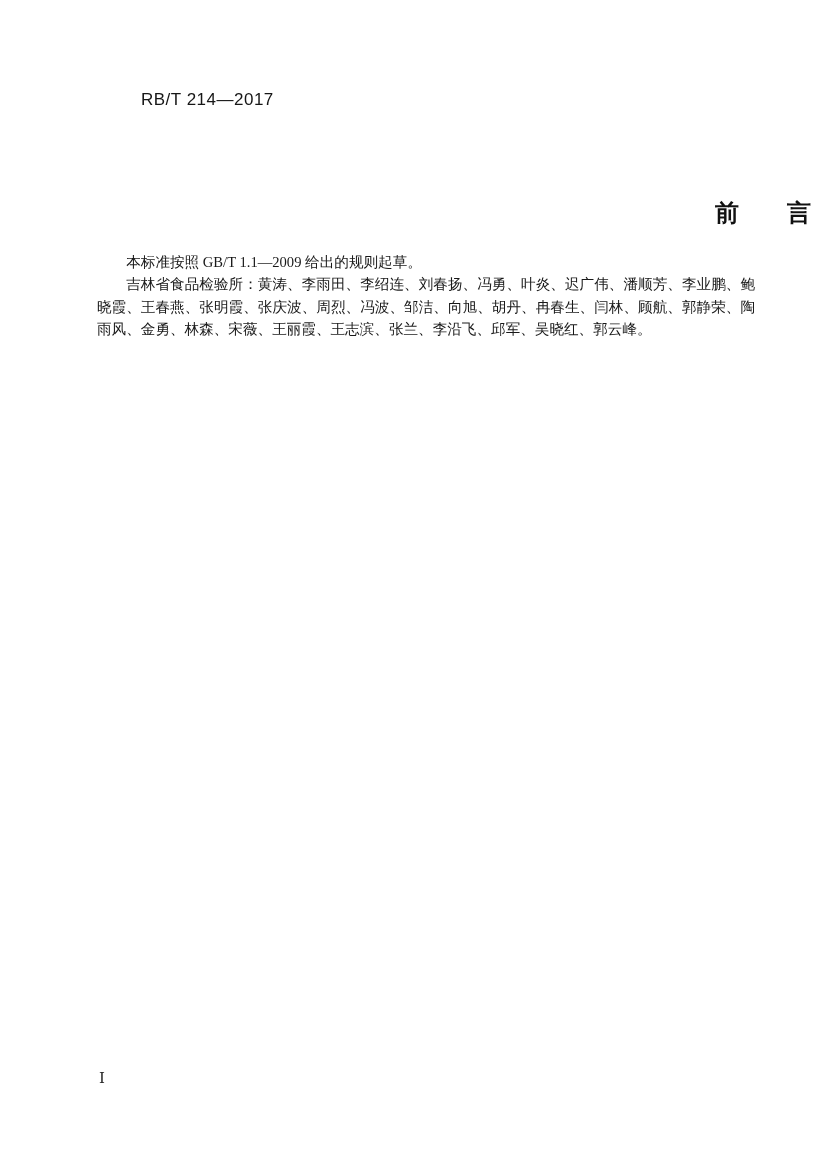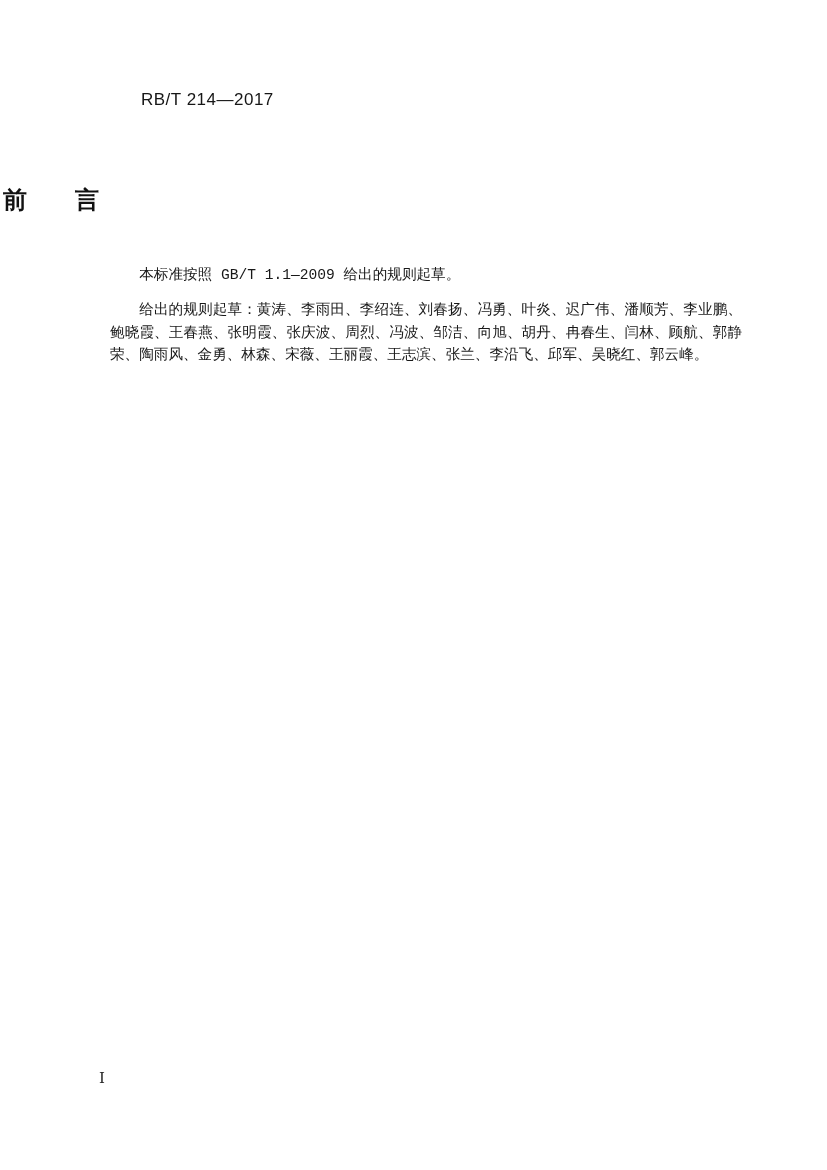--- a/index.html
+++ b/index.html
@@ -29,60 +29,59 @@
     letter-spacing: 0.5px;
     color: #161616;
     white-space: pre;
     margin-left: 44px;
   }
   .doc-title {
     position: absolute;
     left: 0;
     right: 0;
     top: 181px;
-    margin: 3px;
-    text-align: left;
+    margin: 16px;
+    text-align: right;
     font-size: 24px;
     font-weight: bold;
     color: #111111;
     white-space: pre;
   }
   .content {
     position: absolute;
     left: 97px;
     top: 251px;
     width: 658px;
     font-size: 14.6px;
     line-height: 22.3px;
     text-align: justify;
     color: #181818;
   }
   .content p {
-    margin: 13px;
+    margin: 0;
     padding: 0;
     text-indent: 2em;
-    font-family: Liberation Mono, monospace;
   }
   .page-number {
     position: absolute;
     left: 99px;
     top: 1069px;
     font-size: 15px;
     color: #222222;
   }
 </style>
 </head>
 <body>
 
 <div class="page">
 
   <div class="standard-code">RB/T 214—2017</div>
 
   <h1 class="doc-title">前　　言</h1>
 
   <div class="content">
     <p>本标准按照 GB/T 1.1—2009 给出的规则起草。</p>
-    <p>给出的规则起草：黄涛、李雨田、李绍连、刘春扬、冯勇、叶炎、迟广伟、潘顺芳、李业鹏、鲍晓霞、王春燕、张明霞、张庆波、周烈、冯波、邹洁、向旭、胡丹、冉春生、闫林、顾航、郭静荣、陶雨风、金勇、林森、宋薇、王丽霞、王志滨、张兰、李沿飞、邱军、吴晓红、郭云峰。</p>
+    <p>吉林省食品检验所：黄涛、李雨田、李绍连、刘春扬、冯勇、叶炎、迟广伟、潘顺芳、李业鹏、鲍晓霞、王春燕、张明霞、张庆波、周烈、冯波、邹洁、向旭、胡丹、冉春生、闫林、顾航、郭静荣、陶雨风、金勇、林森、宋薇、王丽霞、王志滨、张兰、李沿飞、邱军、吴晓红、郭云峰。</p>
   </div>
 
   <div class="page-number">Ⅰ</div>
 
 </div>
 
 </body></html>

